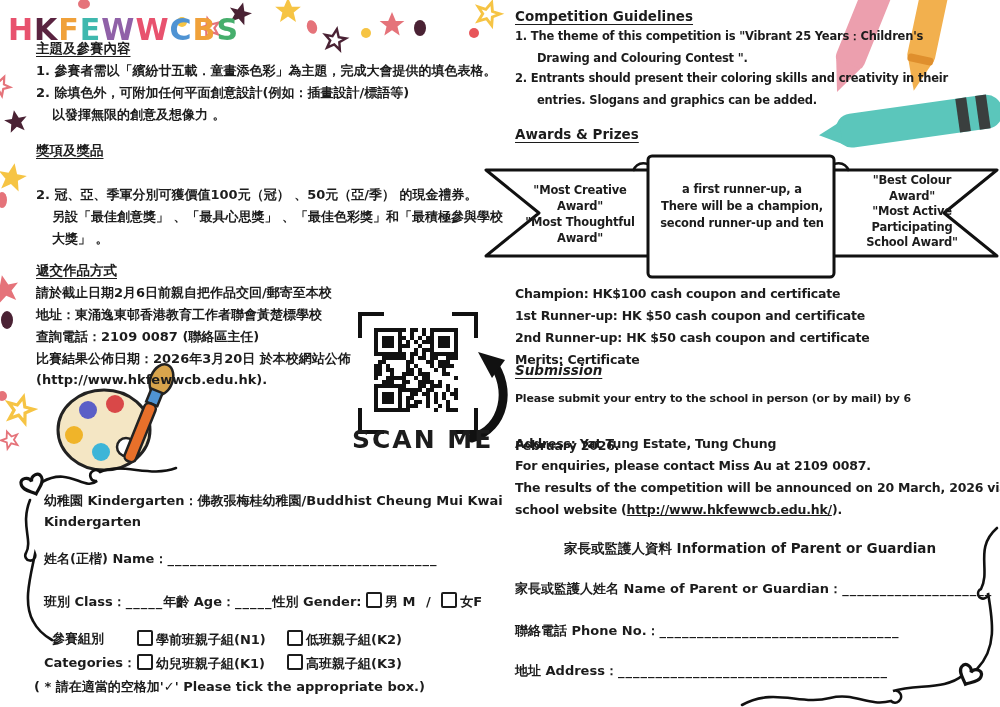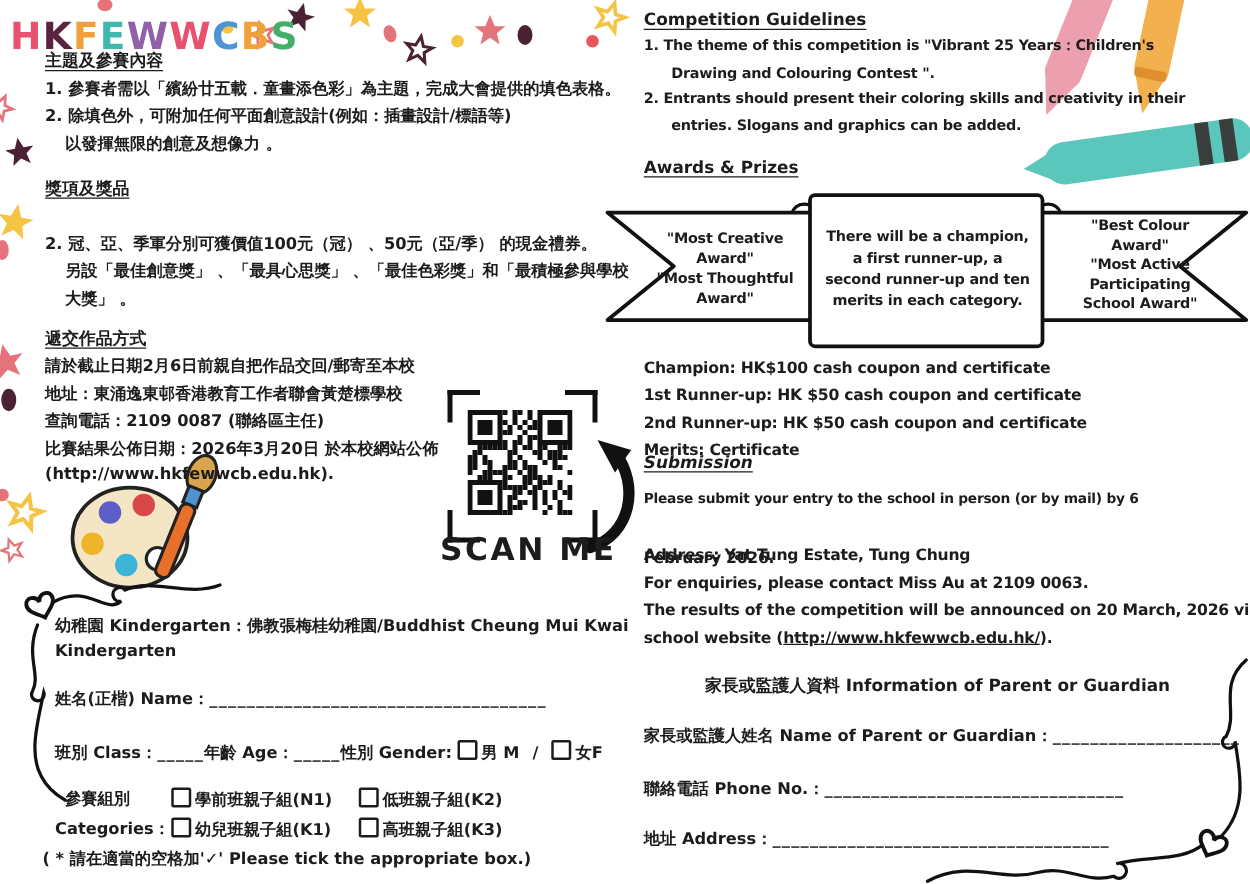--- a/index.html
+++ b/index.html
@@ -302,43 +302,42 @@
     <path d="M165,14 q-11,-3 -15,7" fill="none" stroke="#111" stroke-width="2.5"></path>
     <path d="M351,14 q11,-3 15,7" fill="none" stroke="#111" stroke-width="2.5"></path>
   </svg>
   <div class="bannertxt" style="left:505px;top:182px;width:150px;">
     <div>"Most Creative</div>
     <div>Award"</div>
     <div>"Most Thoughtful</div>
     <div>Award"</div>
   </div>
   <div class="bannertxt" style="left:652px;top:181px;width:180px;line-height:17px;">
+    <div>a first runner-up, a</div>
     <div>There will be a champion,</div>
-    <div>a first runner-up, a</div>
     <div>second runner-up and ten</div>
-    <div>merits in each category.</div>
   </div>
   <div class="bannertxt" style="left:838px;top:173px;width:148px;line-height:15.5px;">
     <div>"Best Colour</div>
     <div>Award"</div>
     <div>"Most Active</div>
     <div>Participating</div>
     <div>School Award"</div>
   </div>
 
   <div class="abs en" style="left:515px;top:286px;font-size:12.5px;">Champion: HK$100 cash coupon and certificate</div>
   <div class="abs en" style="left:515px;top:308px;font-size:12.5px;">1st Runner-up: HK $50 cash coupon and certificate</div>
   <div class="abs en" style="left:515px;top:330px;font-size:12.5px;">2nd Runner-up: HK $50 cash coupon and certificate</div>
   <div class="abs en" style="left:515px;top:352px;font-size:12.5px;">Merits: Certificate</div>
 
   <div class="abs hd" style="left:515px;top:362px;font-style:italic;">Submission</div>
   <div class="abs en" style="left:515px;top:392px;font-size:11px;">Please submit your entry to the school in person (or by mail) by 6</div>
   <div class="abs en" style="left:515px;top:414px;font-size:12.5px;margin-top:24px;">February 2026.</div>
   <div class="abs en" style="left:515px;top:436px;font-size:12.5px;">Address: Yat Tung Estate, Tung Chung</div>
-  <div class="abs en" style="left:515px;top:458px;font-size:12.5px;">For enquiries, please contact Miss Au at 2109 0063.</div>
+  <div class="abs en" style="left:515px;top:458px;font-size:12.5px;">For enquiries, please contact Miss Au at 2109 0087.</div>
   <div class="abs en" style="left:515px;top:480px;font-size:12.5px;">The results of the competition will be announced on 20 March, 2026 via</div>
   <div class="abs en" style="left:515px;top:502px;font-size:12.5px;">
     <span>school website (</span><span class="link">http://www.hkfewwcb.edu.hk/</span><span>).</span>
   </div>
 
   <div class="abs zh" style="left:44px;top:492px;">幼稚園 Kindergarten：佛教張梅桂幼稚園/Buddhist Cheung Mui Kwai</div>
   <div class="abs zh" style="left:44px;top:514px;">Kindergarten</div>
 
   <div class="abs row" style="left:44px;top:550px;">
     <span>姓名(正楷) Name：</span><span class="blank">____________________________________</span>

